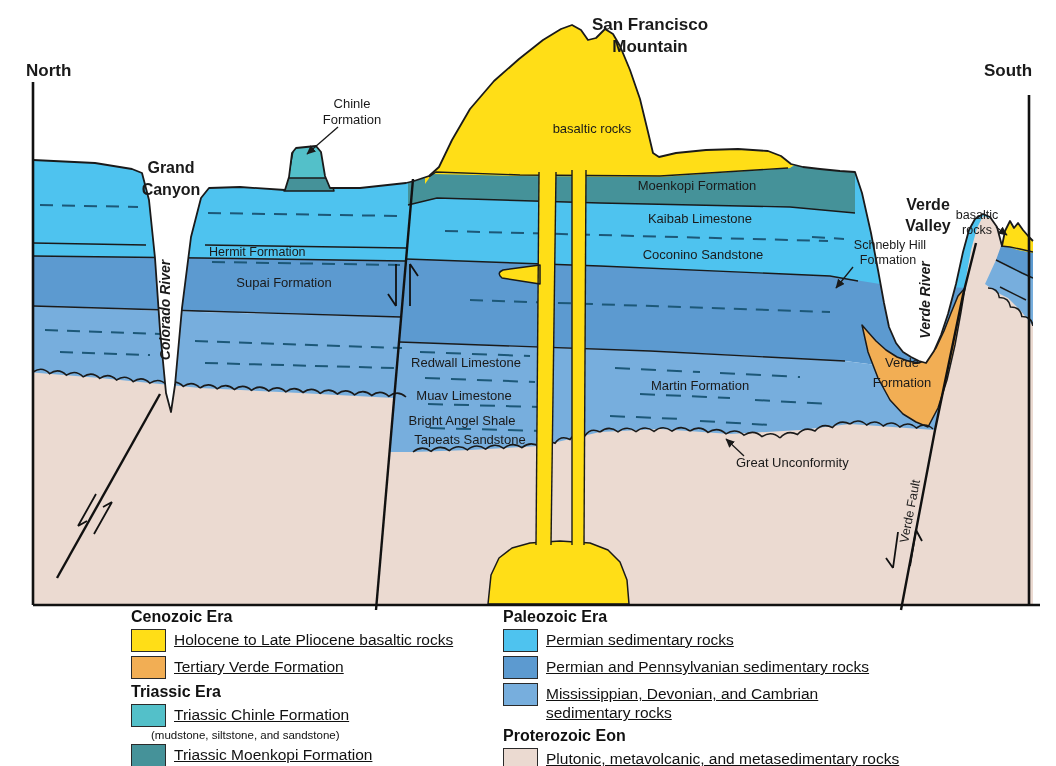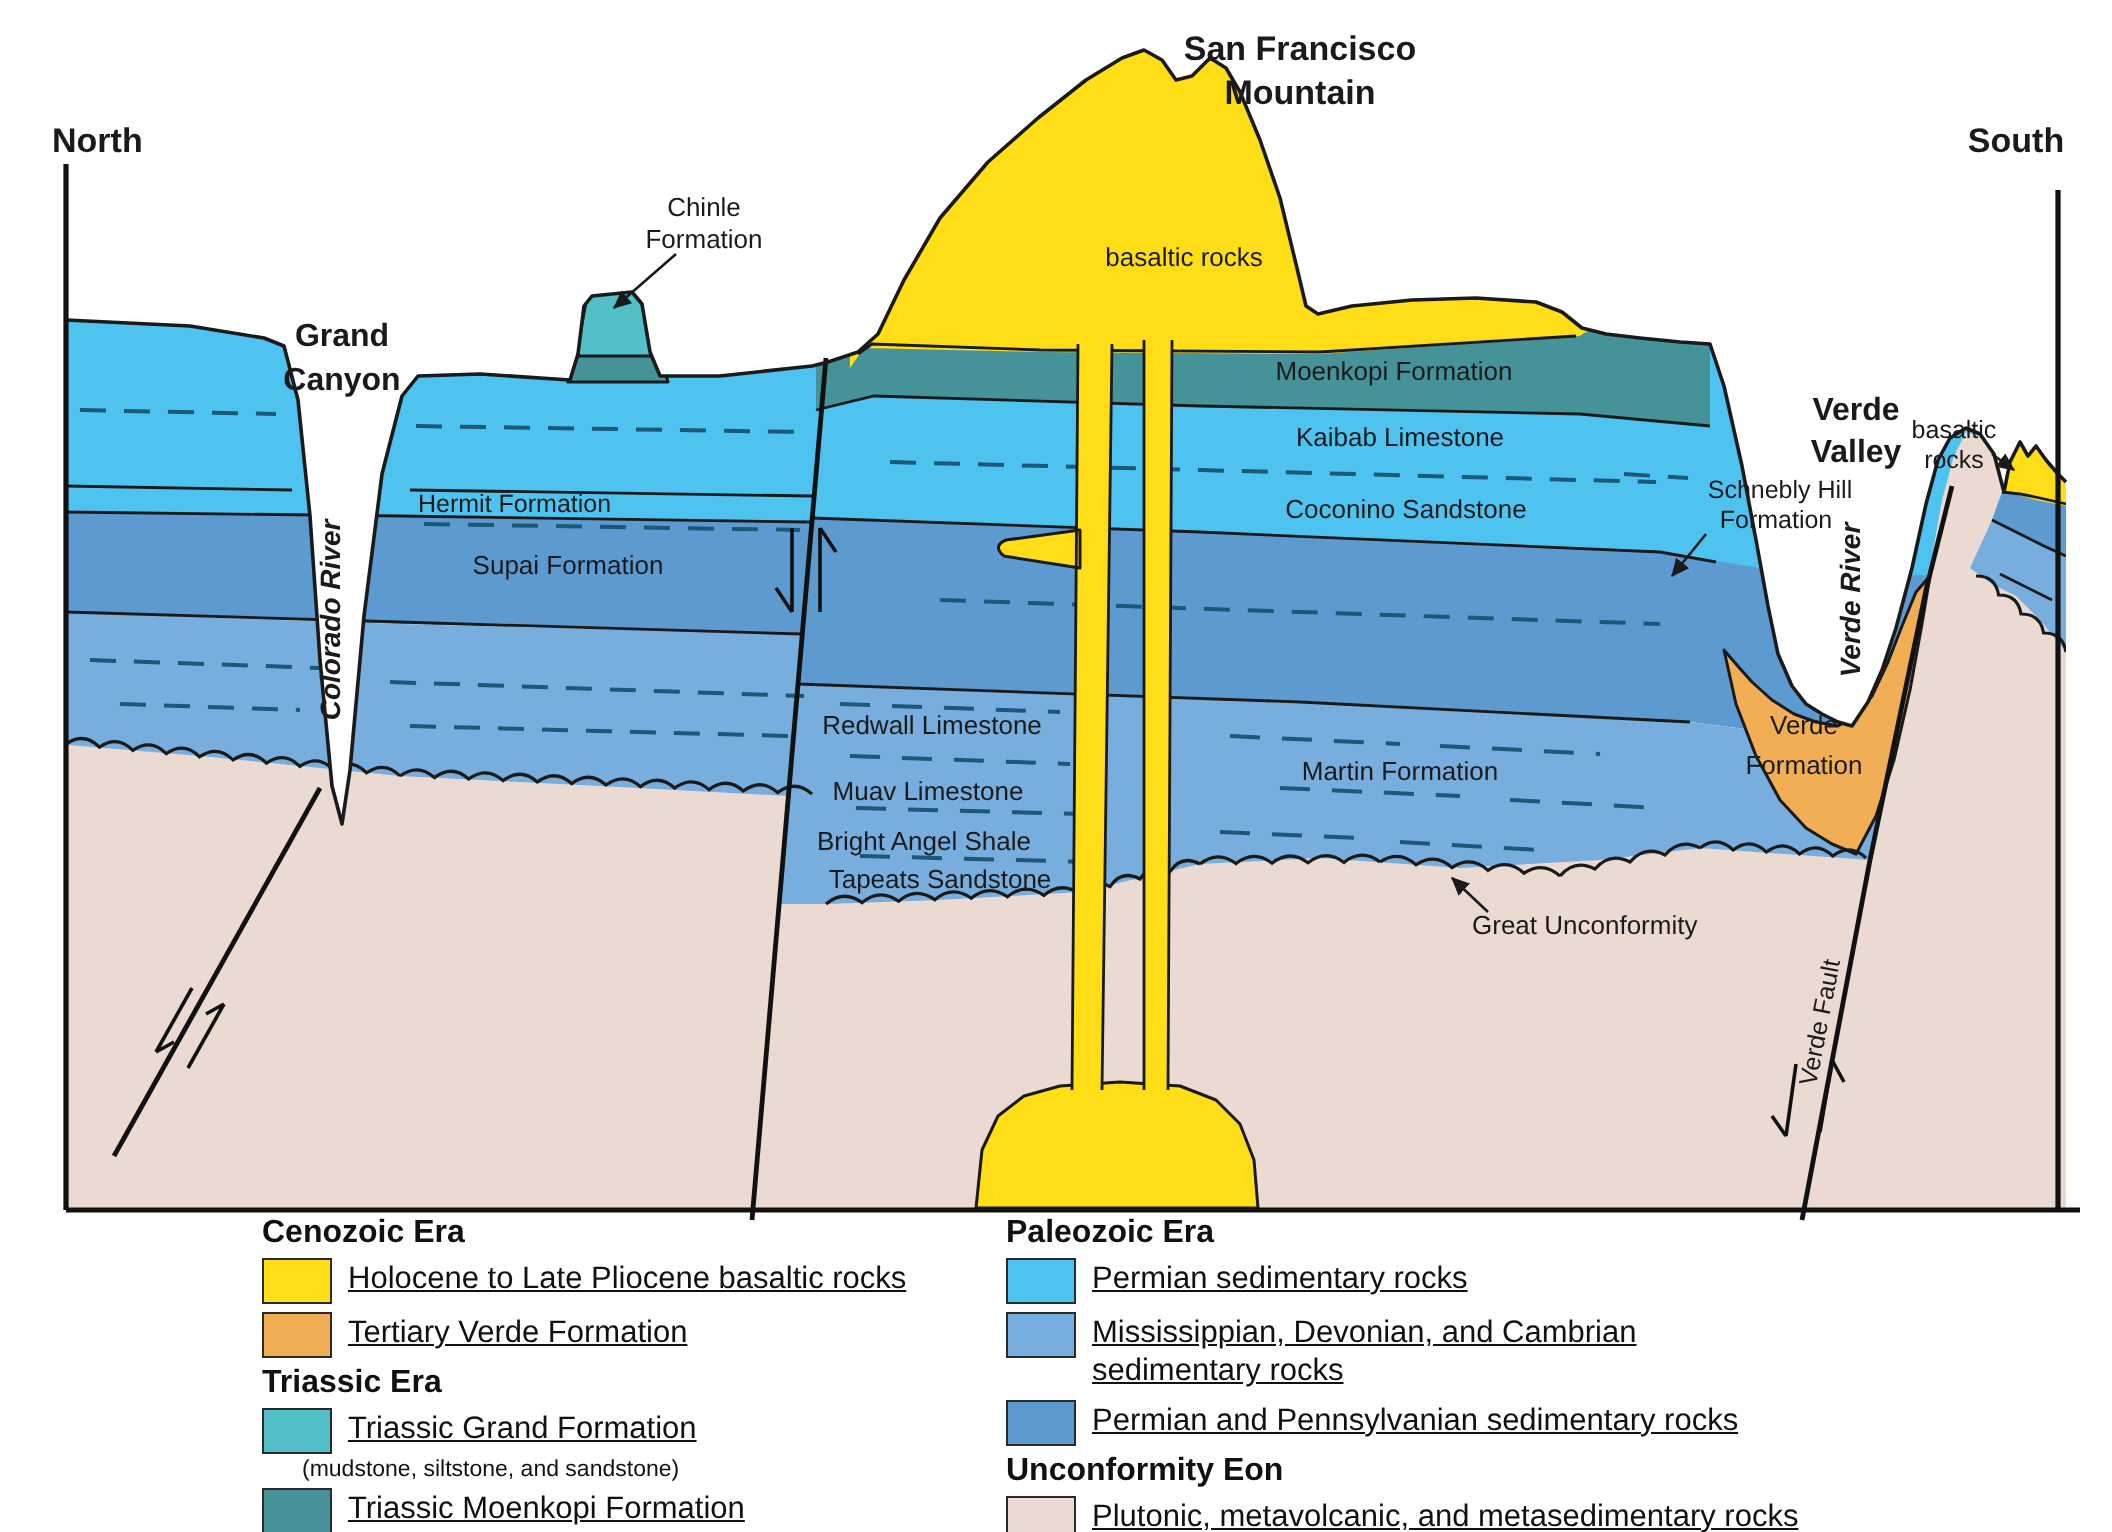--- a/index.html
+++ b/index.html
@@ -188,46 +188,46 @@
     <div class="lg-swatch" style="background-color: rgb(255, 222, 23);"></div>
     <div class="lg-label">Holocene to Late Pliocene basaltic rocks</div>
   </div>
   <div class="lg-row">
     <div class="lg-swatch" style="background-color: rgb(242, 174, 84);"></div>
     <div class="lg-label">Tertiary Verde Formation</div>
   </div>
   <div class="lg-header">Triassic Era</div>
   <div class="lg-row">
     <div class="lg-swatch" style="background-color: rgb(83, 192, 201);"></div>
-    <div class="lg-label">Triassic Grand Formation</div>
+    <div class="lg-label">Triassic Chinle Formation</div>
   </div>
   <div class="lg-note">(mudstone, siltstone, and sandstone)</div>
   <div class="lg-row">
     <div class="lg-swatch" style="background-color: rgb(69, 146, 153);"></div>
     <div class="lg-label">Triassic Moenkopi Formation</div>
   </div>
 
 </div>
 
 <div class="legend-col" id="legend-right">
   <div class="lg-header">Paleozoic Era</div>
   <div class="lg-row">
     <div class="lg-swatch" style="background-color: rgb(78, 195, 239);"></div>
     <div class="lg-label">Permian sedimentary rocks</div>
+  </div>
+  <div class="lg-row">
+    <div class="lg-swatch" style="background-color: rgb(92, 154, 208);"></div>
+    <div class="lg-label">Permian and Pennsylvanian sedimentary rocks</div>
   </div>
   <div class="lg-row">
     <div class="lg-swatch" style="background-color: rgb(119, 174, 221);"></div>
     <div class="lg-label">
       <div>Mississippian, Devonian, and Cambrian</div>
       <div>sedimentary rocks</div>
     </div>
   </div>
-  <div class="lg-row">
-    <div class="lg-swatch" style="background-color: rgb(92, 154, 208);"></div>
-    <div class="lg-label">Permian and Pennsylvanian sedimentary rocks</div>
-  </div>
-  <div class="lg-header">Unconformity Eon</div>
+  <div class="lg-header">Proterozoic Eon</div>
   <div class="lg-row">
     <div class="lg-swatch" style="background-color: rgb(235, 218, 209);"></div>
     <div class="lg-label">Plutonic, metavolcanic, and metasedimentary rocks</div>
   </div>
 </div>
 </div>
 
 </body></html>

